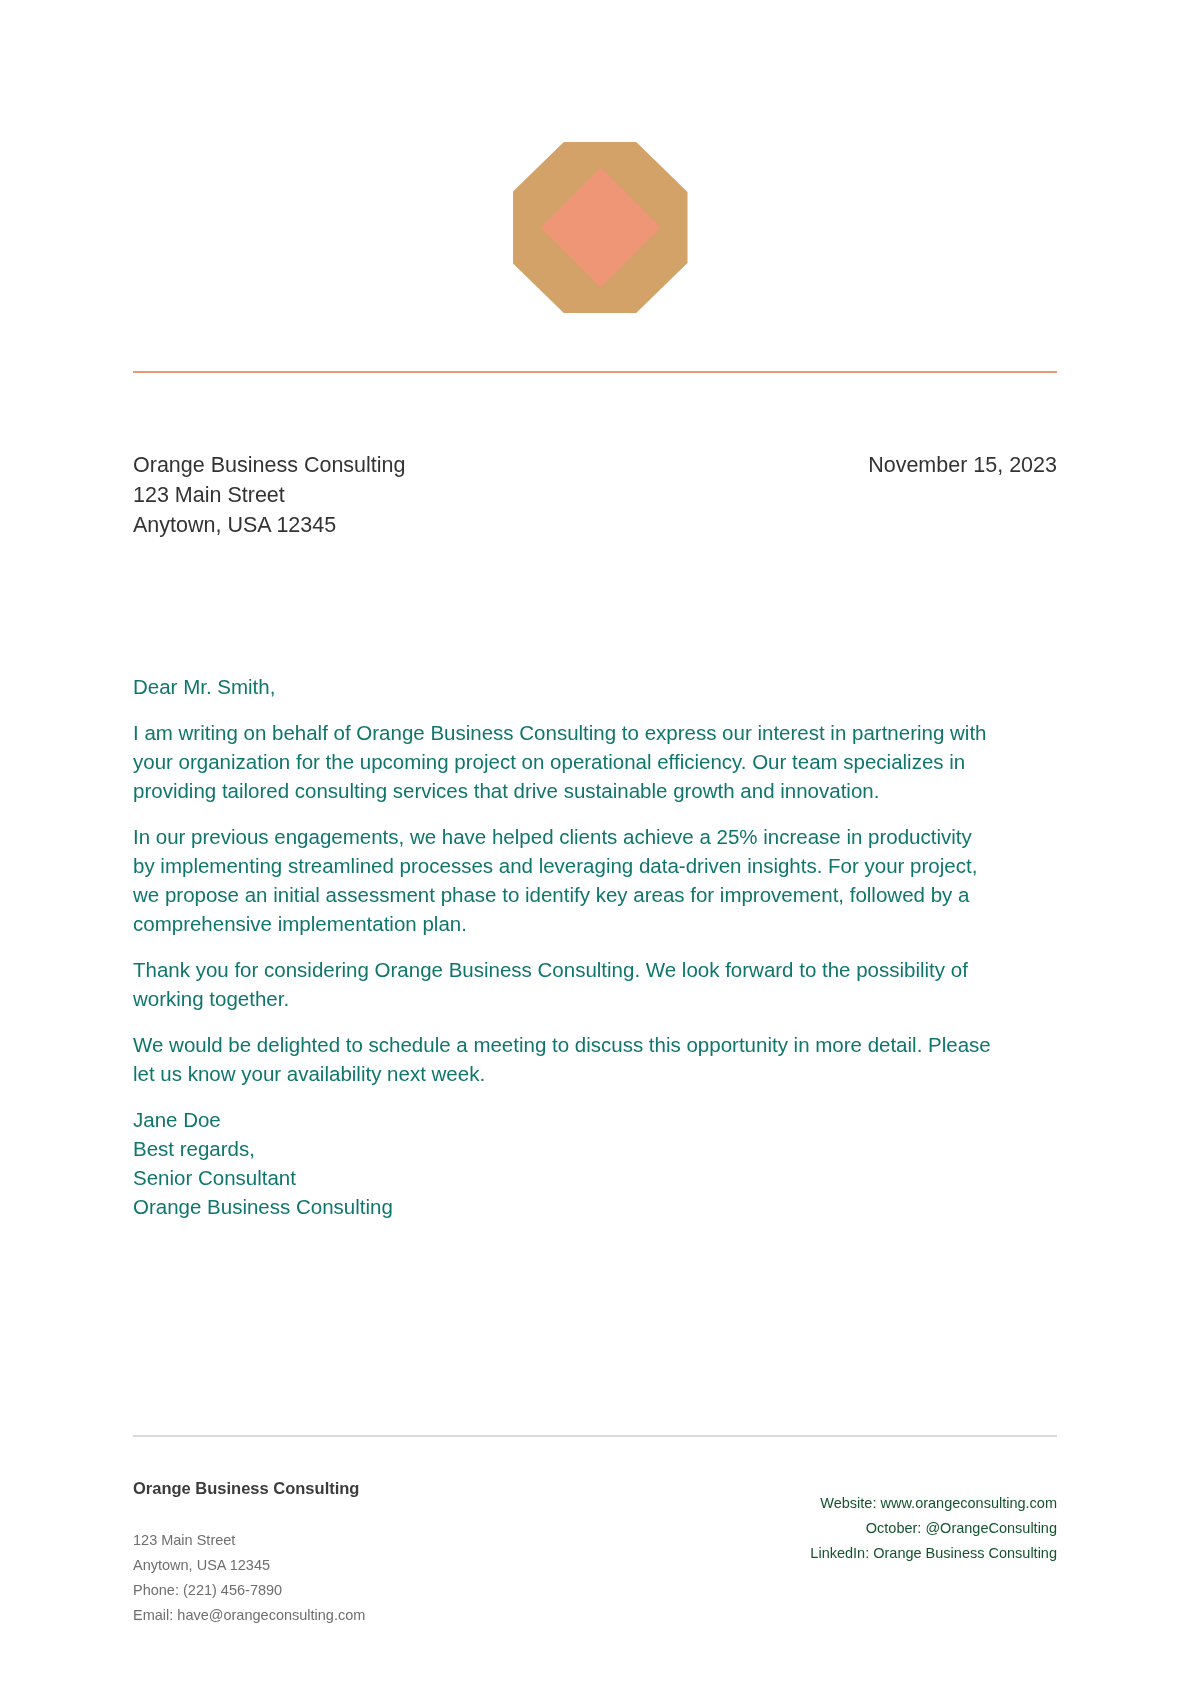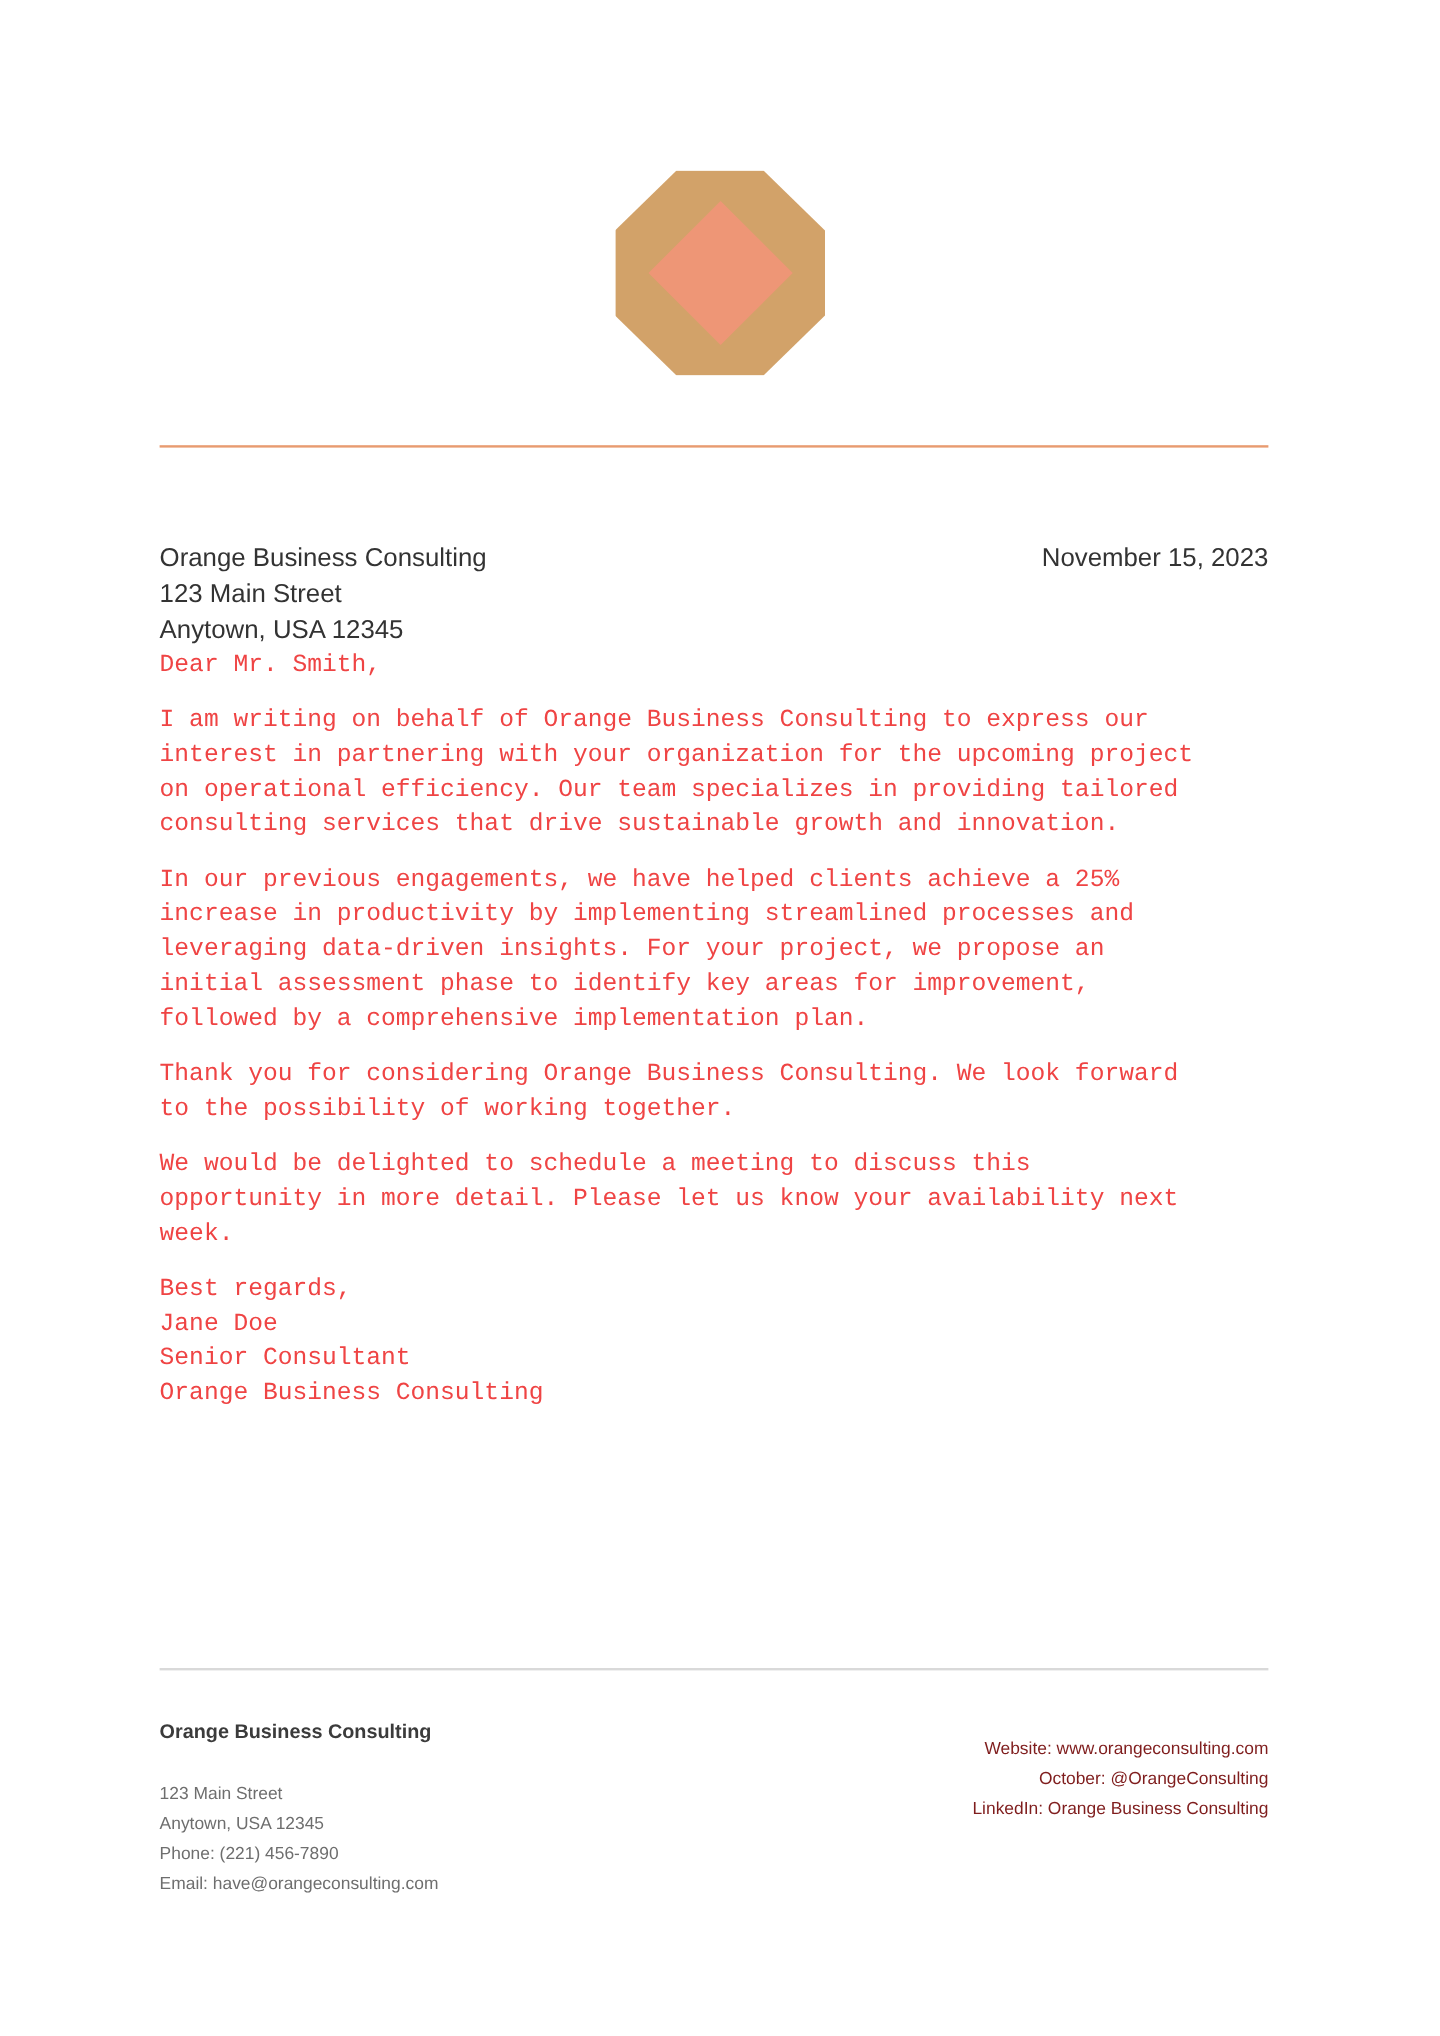--- a/index.html
+++ b/index.html
@@ -53,25 +53,26 @@
   .header-row {
     margin-top: 77px;
     display: flex;
     justify-content: space-between;
     align-items: flex-start;
     font-size: 21.5px;
     line-height: 30px;
     color: #333333;
   }
   .letter {
+    margin-top: 132px;
     max-width: 862px;
-    font-family: Liberation Mono, monospace;
+    font-family: Liberation Sans, sans-serif;
     font-size: 20.5px;
     line-height: 29px;
-    color: #ef4444;
+    color: #0f766e;
   }
   .letter p {
     margin: 0 0 17px 0;
   }
   .signature div {
     line-height: 29px;
   }
   .footer {
     padding-top: 41px;
     display: flex;
@@ -88,21 +89,21 @@
   .f-lines {
     font-size: 14.5px;
     line-height: 25px;
     color: #6E6E6E;
   }
   .footer-right {
     padding-top: 13px;
     text-align: right;
     font-size: 14.5px;
     line-height: 25px;
-    color: #7f1d1d;
+    color: #14532d;
   }
 </style>
 </head>
 <body>
 
 <div class="page">
 
   <div class="logo-wrap">
     <div class="octagon">
       <div class="diamond"></div>
@@ -122,22 +123,22 @@
       <div class="date">November 15, 2023</div>
     </div>
 
     <div class="letter">
       <p>Dear Mr. Smith,</p>
       <p>I am writing on behalf of Orange Business Consulting to express our interest in partnering with your organization for the upcoming project on operational efficiency. Our team specializes in providing tailored consulting services that drive sustainable growth and innovation.</p>
       <p>In our previous engagements, we have helped clients achieve a 25% increase in productivity by implementing streamlined processes and leveraging data-driven insights. For your project, we propose an initial assessment phase to identify key areas for improvement, followed by a comprehensive implementation plan.</p>
       <p>Thank you for considering Orange Business Consulting. We look forward to the possibility of working together.</p>
       <p>We would be delighted to schedule a meeting to discuss this opportunity in more detail. Please let us know your availability next week.</p>
       <div class="signature">
+        <div>Jane Doe</div>
         <div>Best regards,</div>
-        <div>Jane Doe</div>
         <div>Senior Consultant</div>
         <div>Orange Business Consulting</div>
       </div>
     </div>
 
     <div class="divider gray"></div>
 
     <div class="footer">
       <div class="footer-left">
         <div class="f-company">Orange Business Consulting</div>

